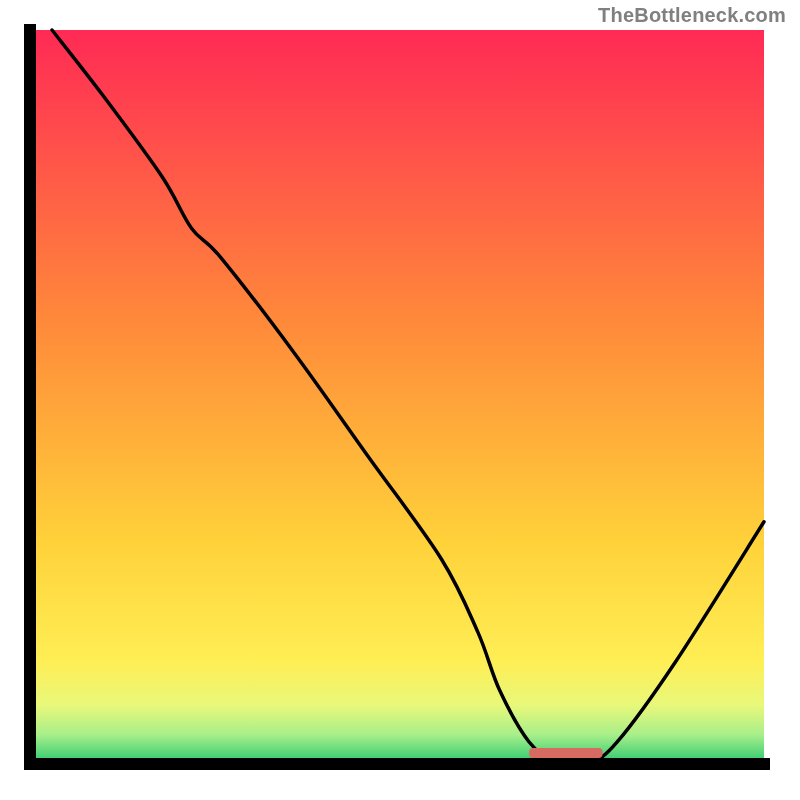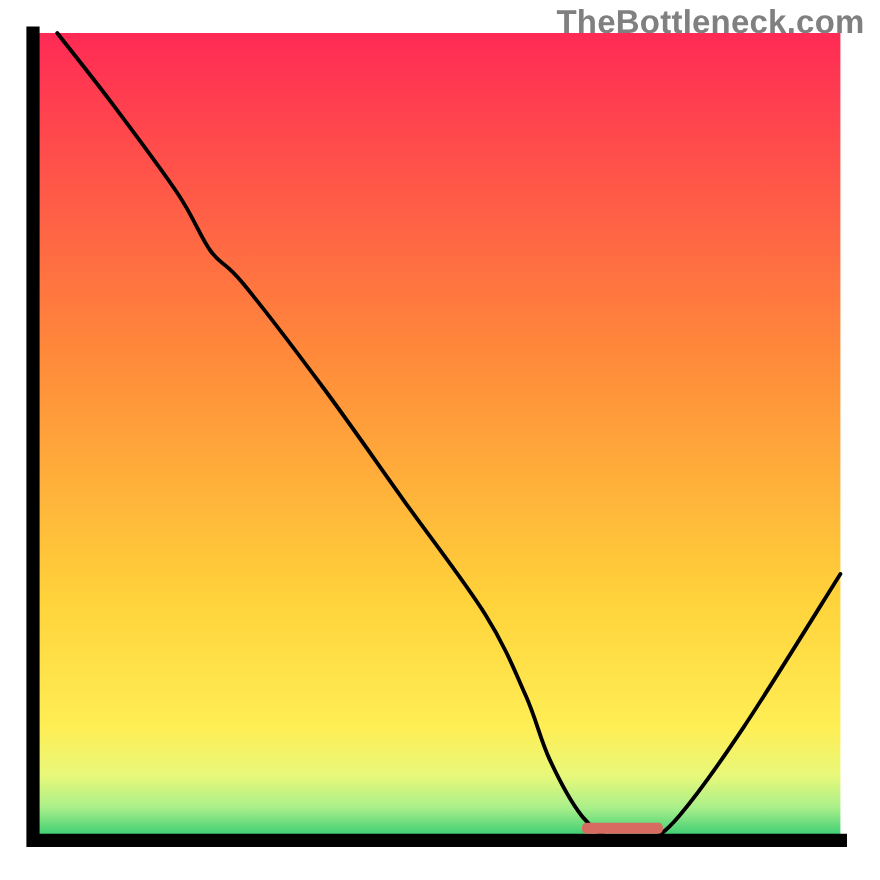--- a/index.html
+++ b/index.html
@@ -16,21 +16,21 @@
     position: relative;
   }
   svg {
     display: block;
   }
   .watermark {
     position: absolute;
     top: 4px;
     right: 14px;
     font-family: Arial, Helvetica, sans-serif;
-    font-size: 30px;
+    font-size: 20px;
     font-weight: 600;
     color: #808080;
     letter-spacing: 0.2px;
   }
 </style>
 </head>
 <body>
 
 <div class="canvas-wrap">
   <svg width="800" height="800" viewBox="0 0 800 800">

